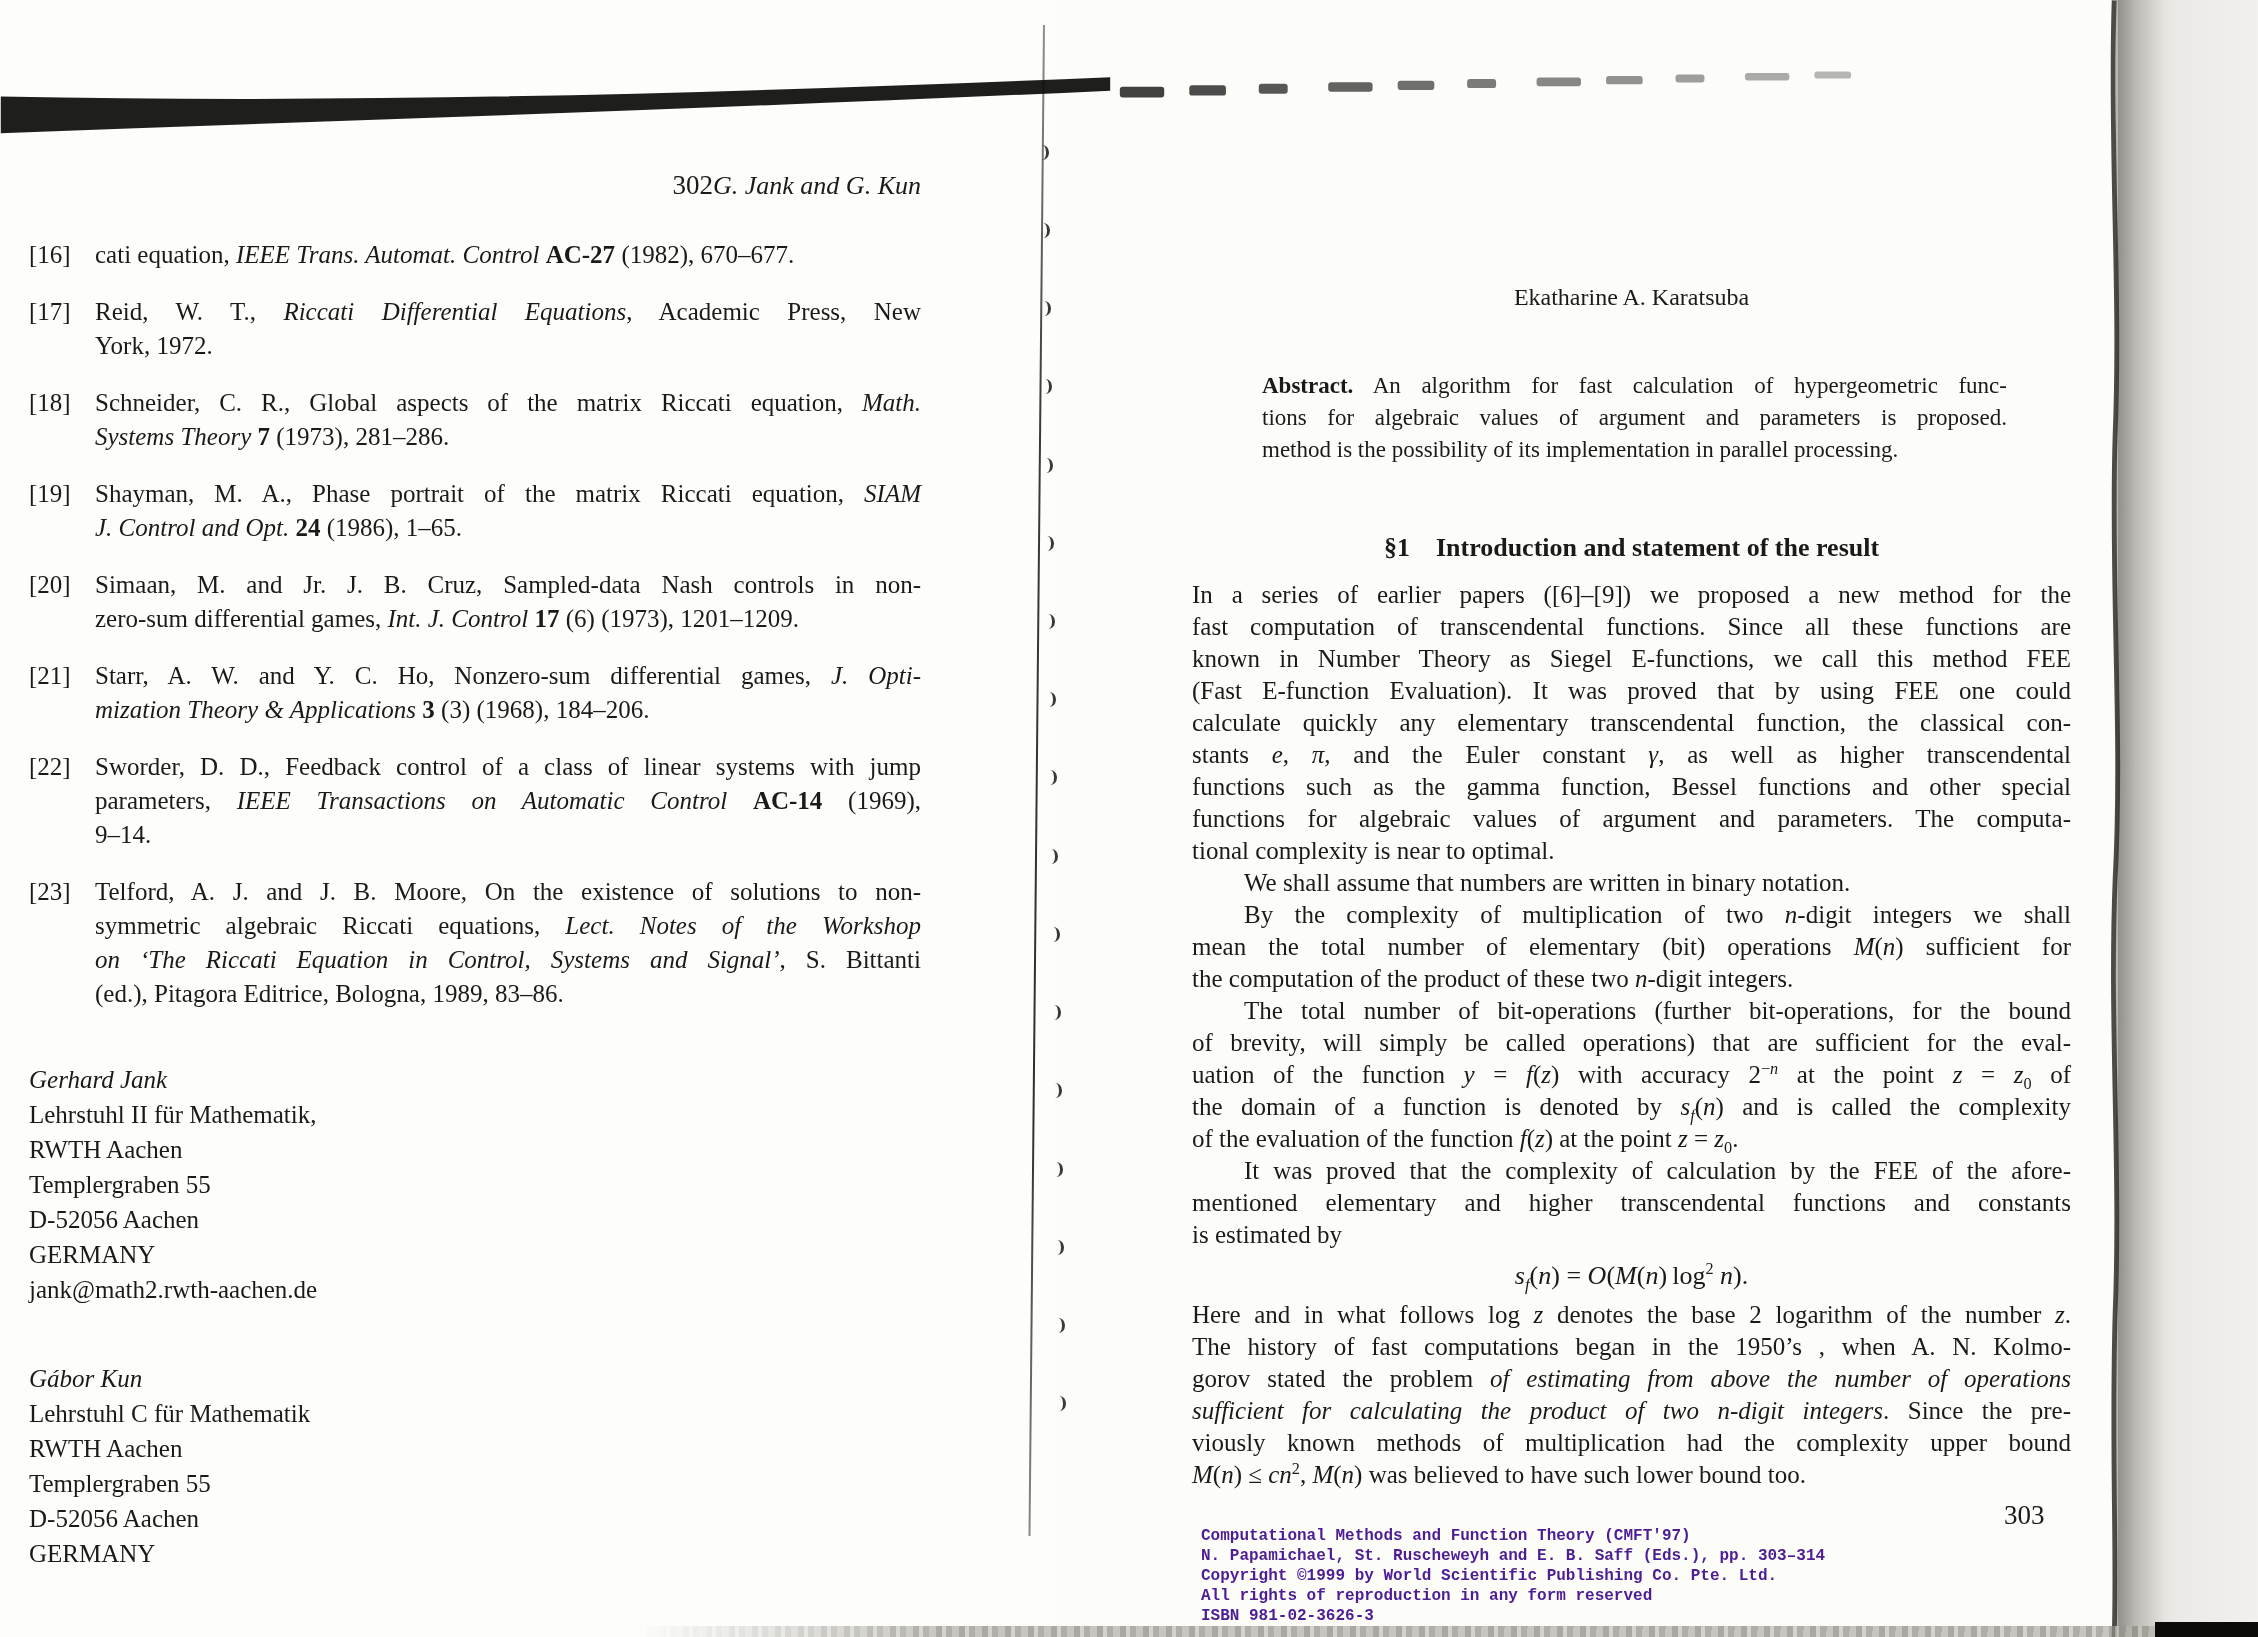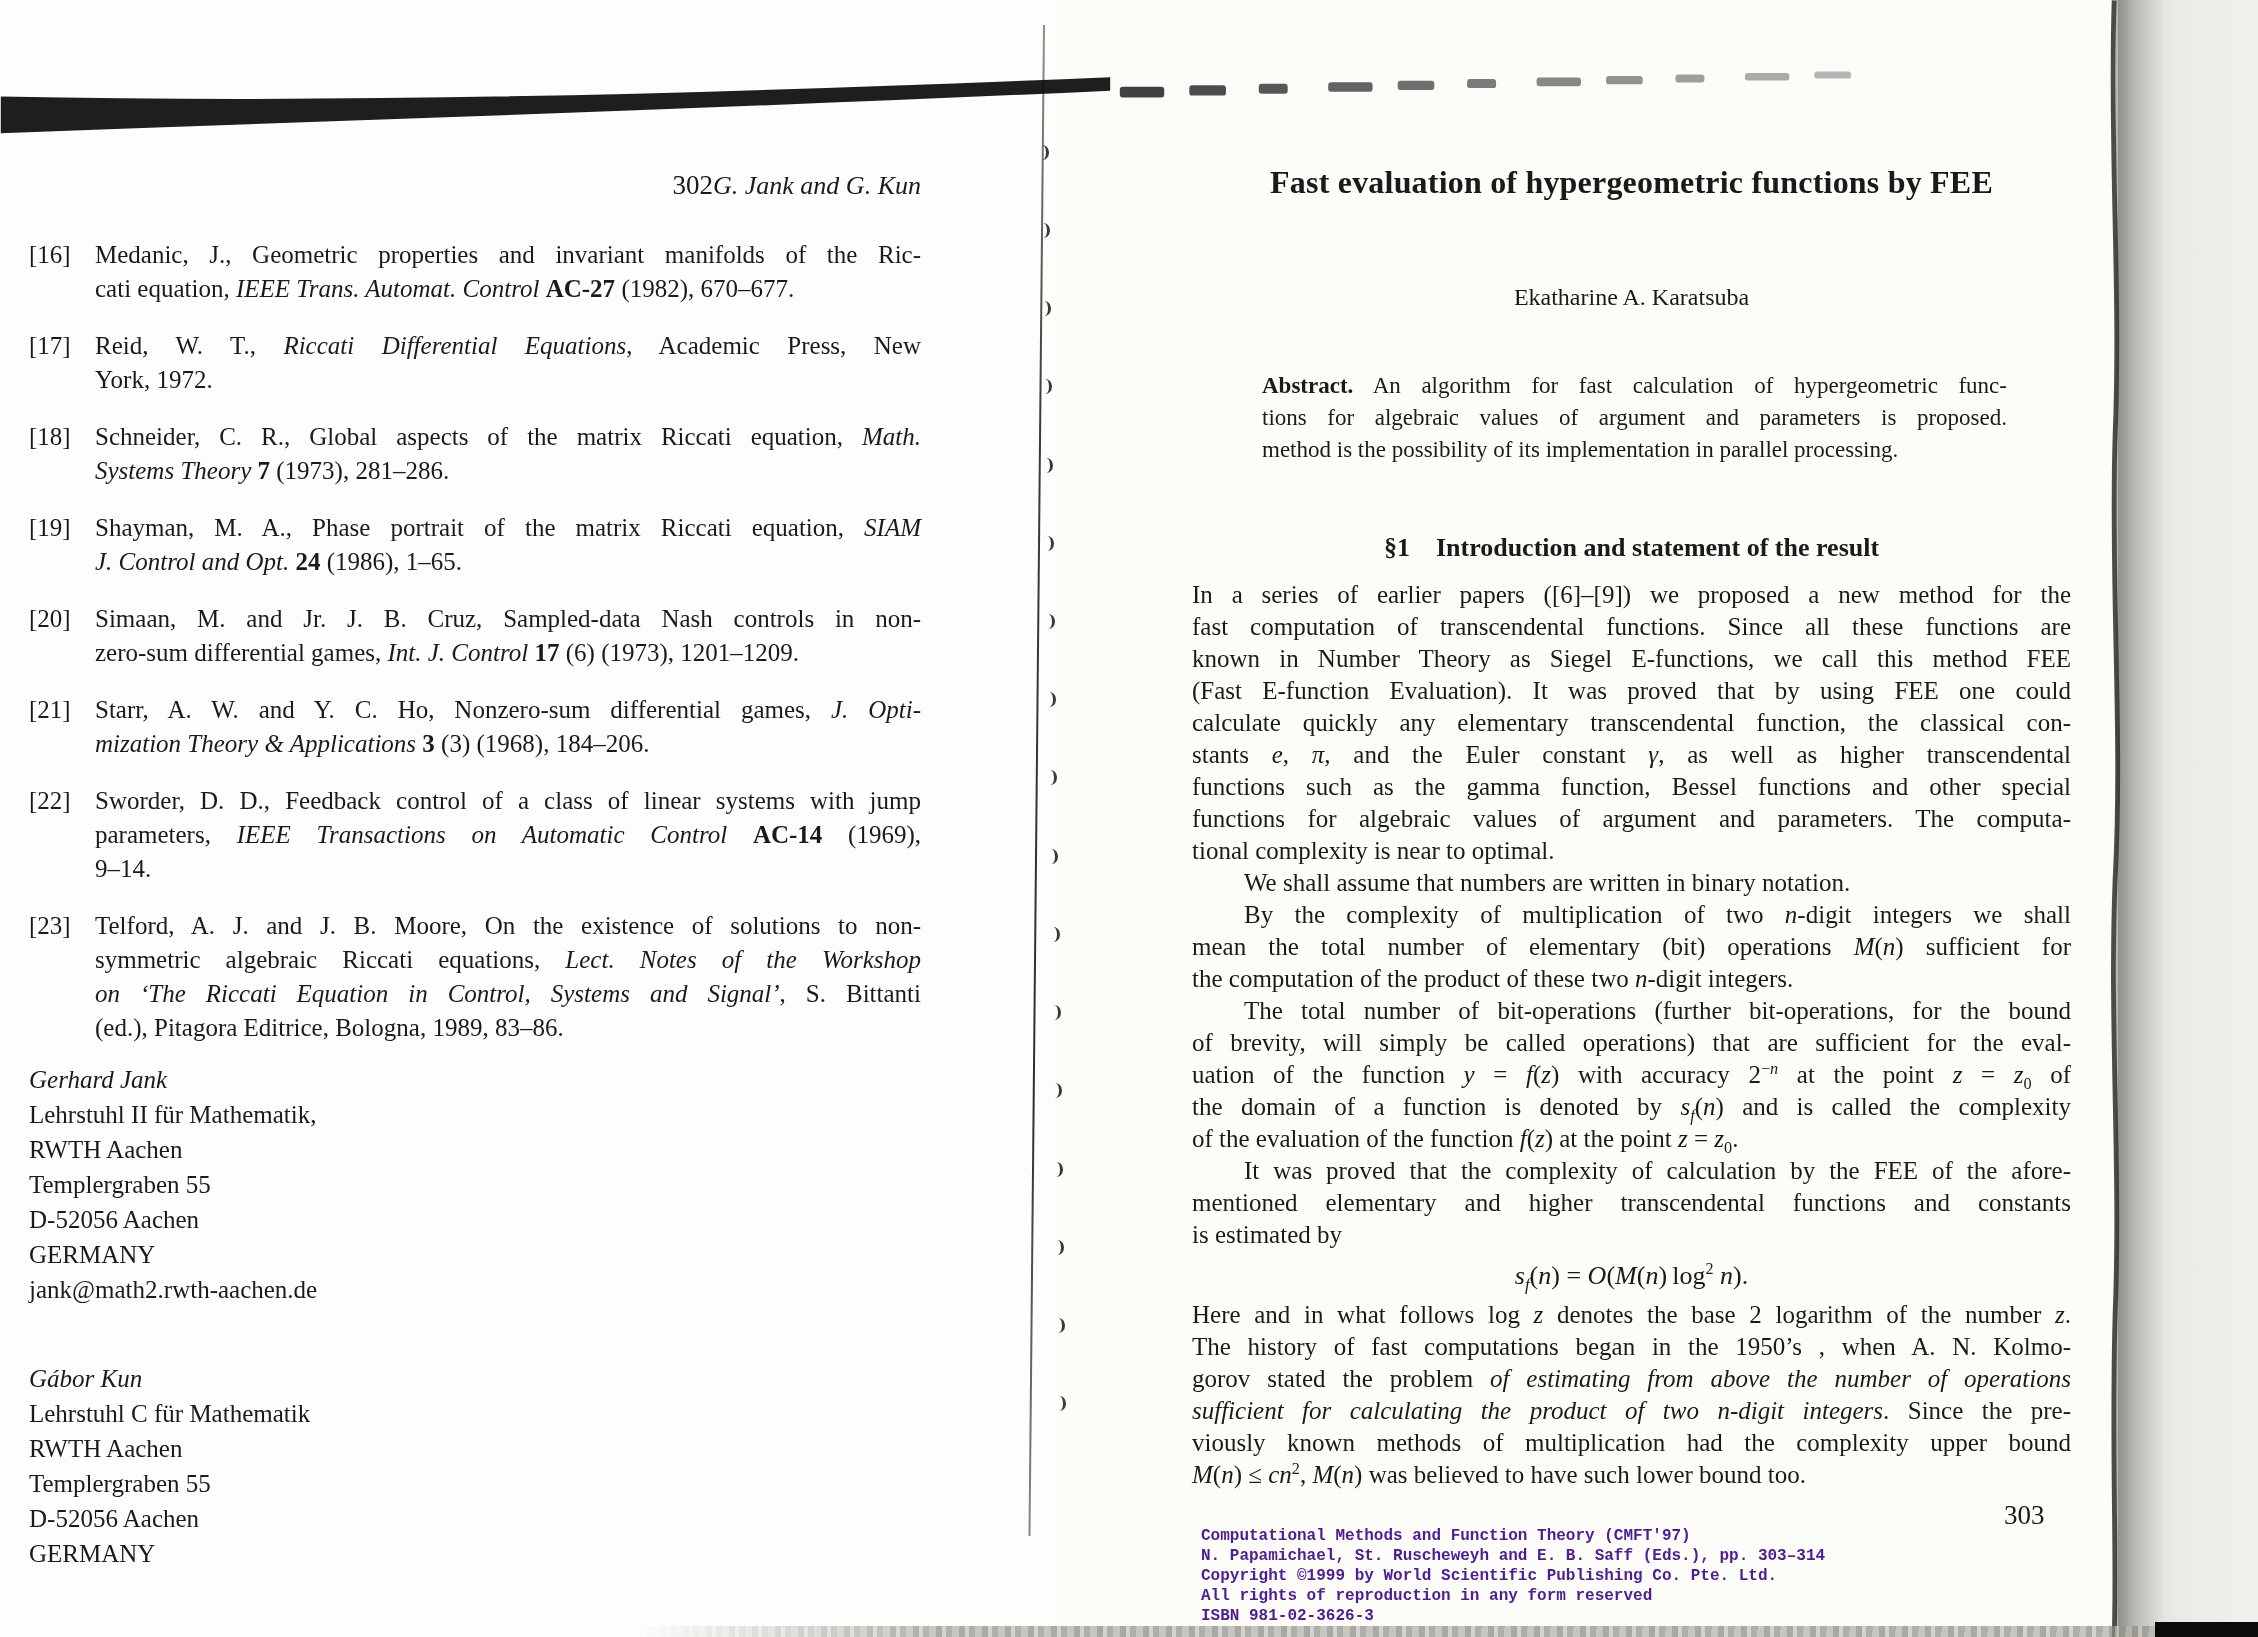--- a/index.html
+++ b/index.html
@@ -71,21 +71,20 @@
 
   <div class="page page-left">
     <div class="lp-header">
       <span>302</span>
       <span class="run-head">G. Jank and G. Kun</span>
     </div>
     <div class="refs" id="refs">
         <div class="ref">
           <span class="lbl">[16]</span>
           <div>
-            <div class="tline   ">Medanic, J., Geometric properties and invariant manifolds of the Ric-</div>
             <div class="tline last  ">cati equation, <i>IEEE Trans. Automat. Control</i> <b>AC-27</b> (1982), 670–677.</div>
           </div>
         </div>
         <div class="ref">
           <span class="lbl">[17]</span>
           <div>
             <div class="tline   ">Reid, W. T., <i>Riccati Differential Equations</i>, Academic Press, New</div>
             <div class="tline last  ">York, 1972.</div>
           </div>
         </div>
@@ -150,21 +149,20 @@
           <div class="aline">Lehrstuhl C für Mathematik</div>
           <div class="aline">RWTH Aachen</div>
           <div class="aline">Templergraben 55</div>
           <div class="aline">D-52056 Aachen</div>
           <div class="aline">GERMANY</div>
         </div>
       </div>
   </div>
 
   <div class="page page-right">
-    <div class="title">Fast evaluation of hypergeometric functions by FEE</div>
     <div class="author">Ekatharine A. Karatsuba</div>
     <div class="abstract" id="abstract">
         <div class="tline   "><b>Abstract.</b> An algorithm for fast calculation of hypergeometric func-</div>
         <div class="tline   ">tions for algebraic values of argument and parameters is proposed.</div>
         <div class="tline last  ">method is the possibility of its implementation in parallel processing.</div>
       </div>
     <div class="sec-head">§1 Introduction and statement of the result</div>
     <div class="body-text" id="body">
         <div>
           <div class="tline   ">In a series of earlier papers ([6]–[9]) we proposed a new method for the</div>

